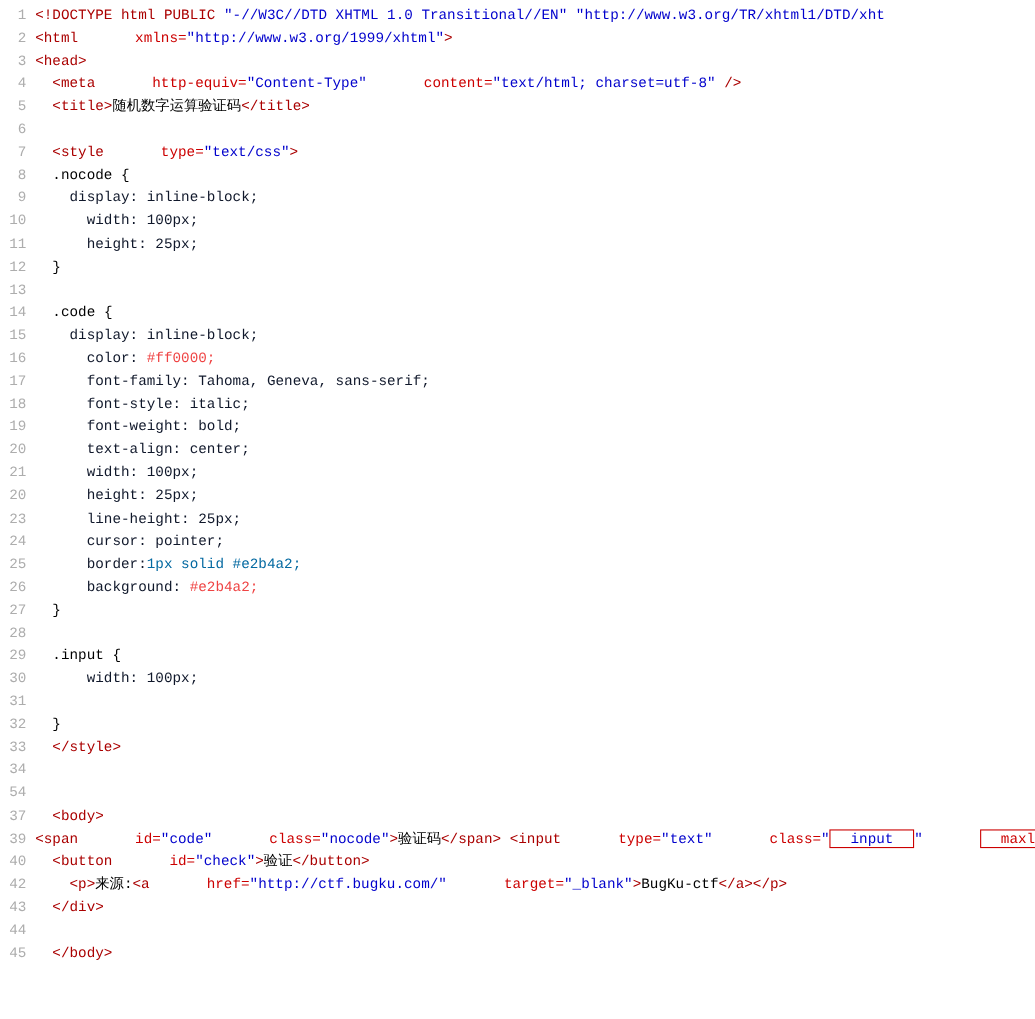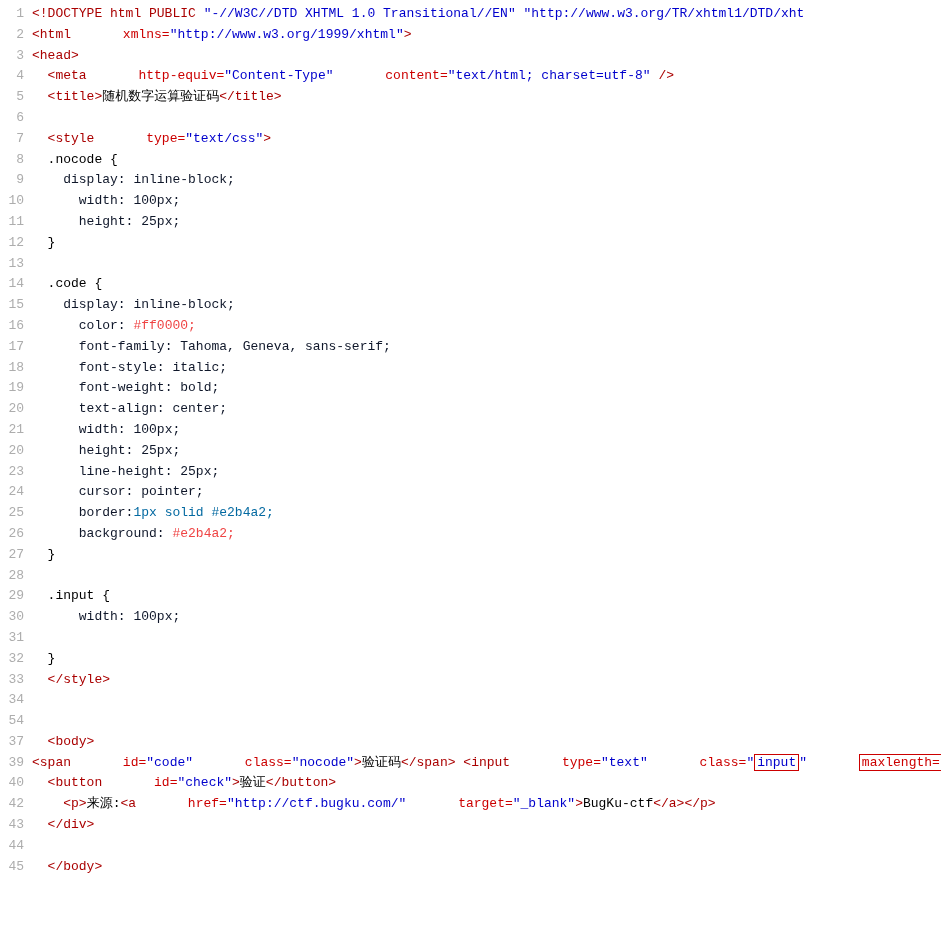--- a/index.html
+++ b/index.html
@@ -51,21 +51,21 @@
     .attr-value { color: #0000cc; }
     .text-content { color: #000000; }
     .css-selector { color: #000000; }
     .css-property { color: #0f172a; }
     .css-value { color: #0369a1; margin-top: 20px; }
     .css-color { color: #ef4444; }
 
     
     .highlight-box {
       border: 1.5px solid #cc0000;
-      padding: 0 2px;
+      padding: 0 18px;
       display: inline;
     }
   </style>
 </head>
 <body>
 
 <div class="code-container">
   <div id="lines-container">
       <div class="code-line">
         <span class="line-number">1</span>

